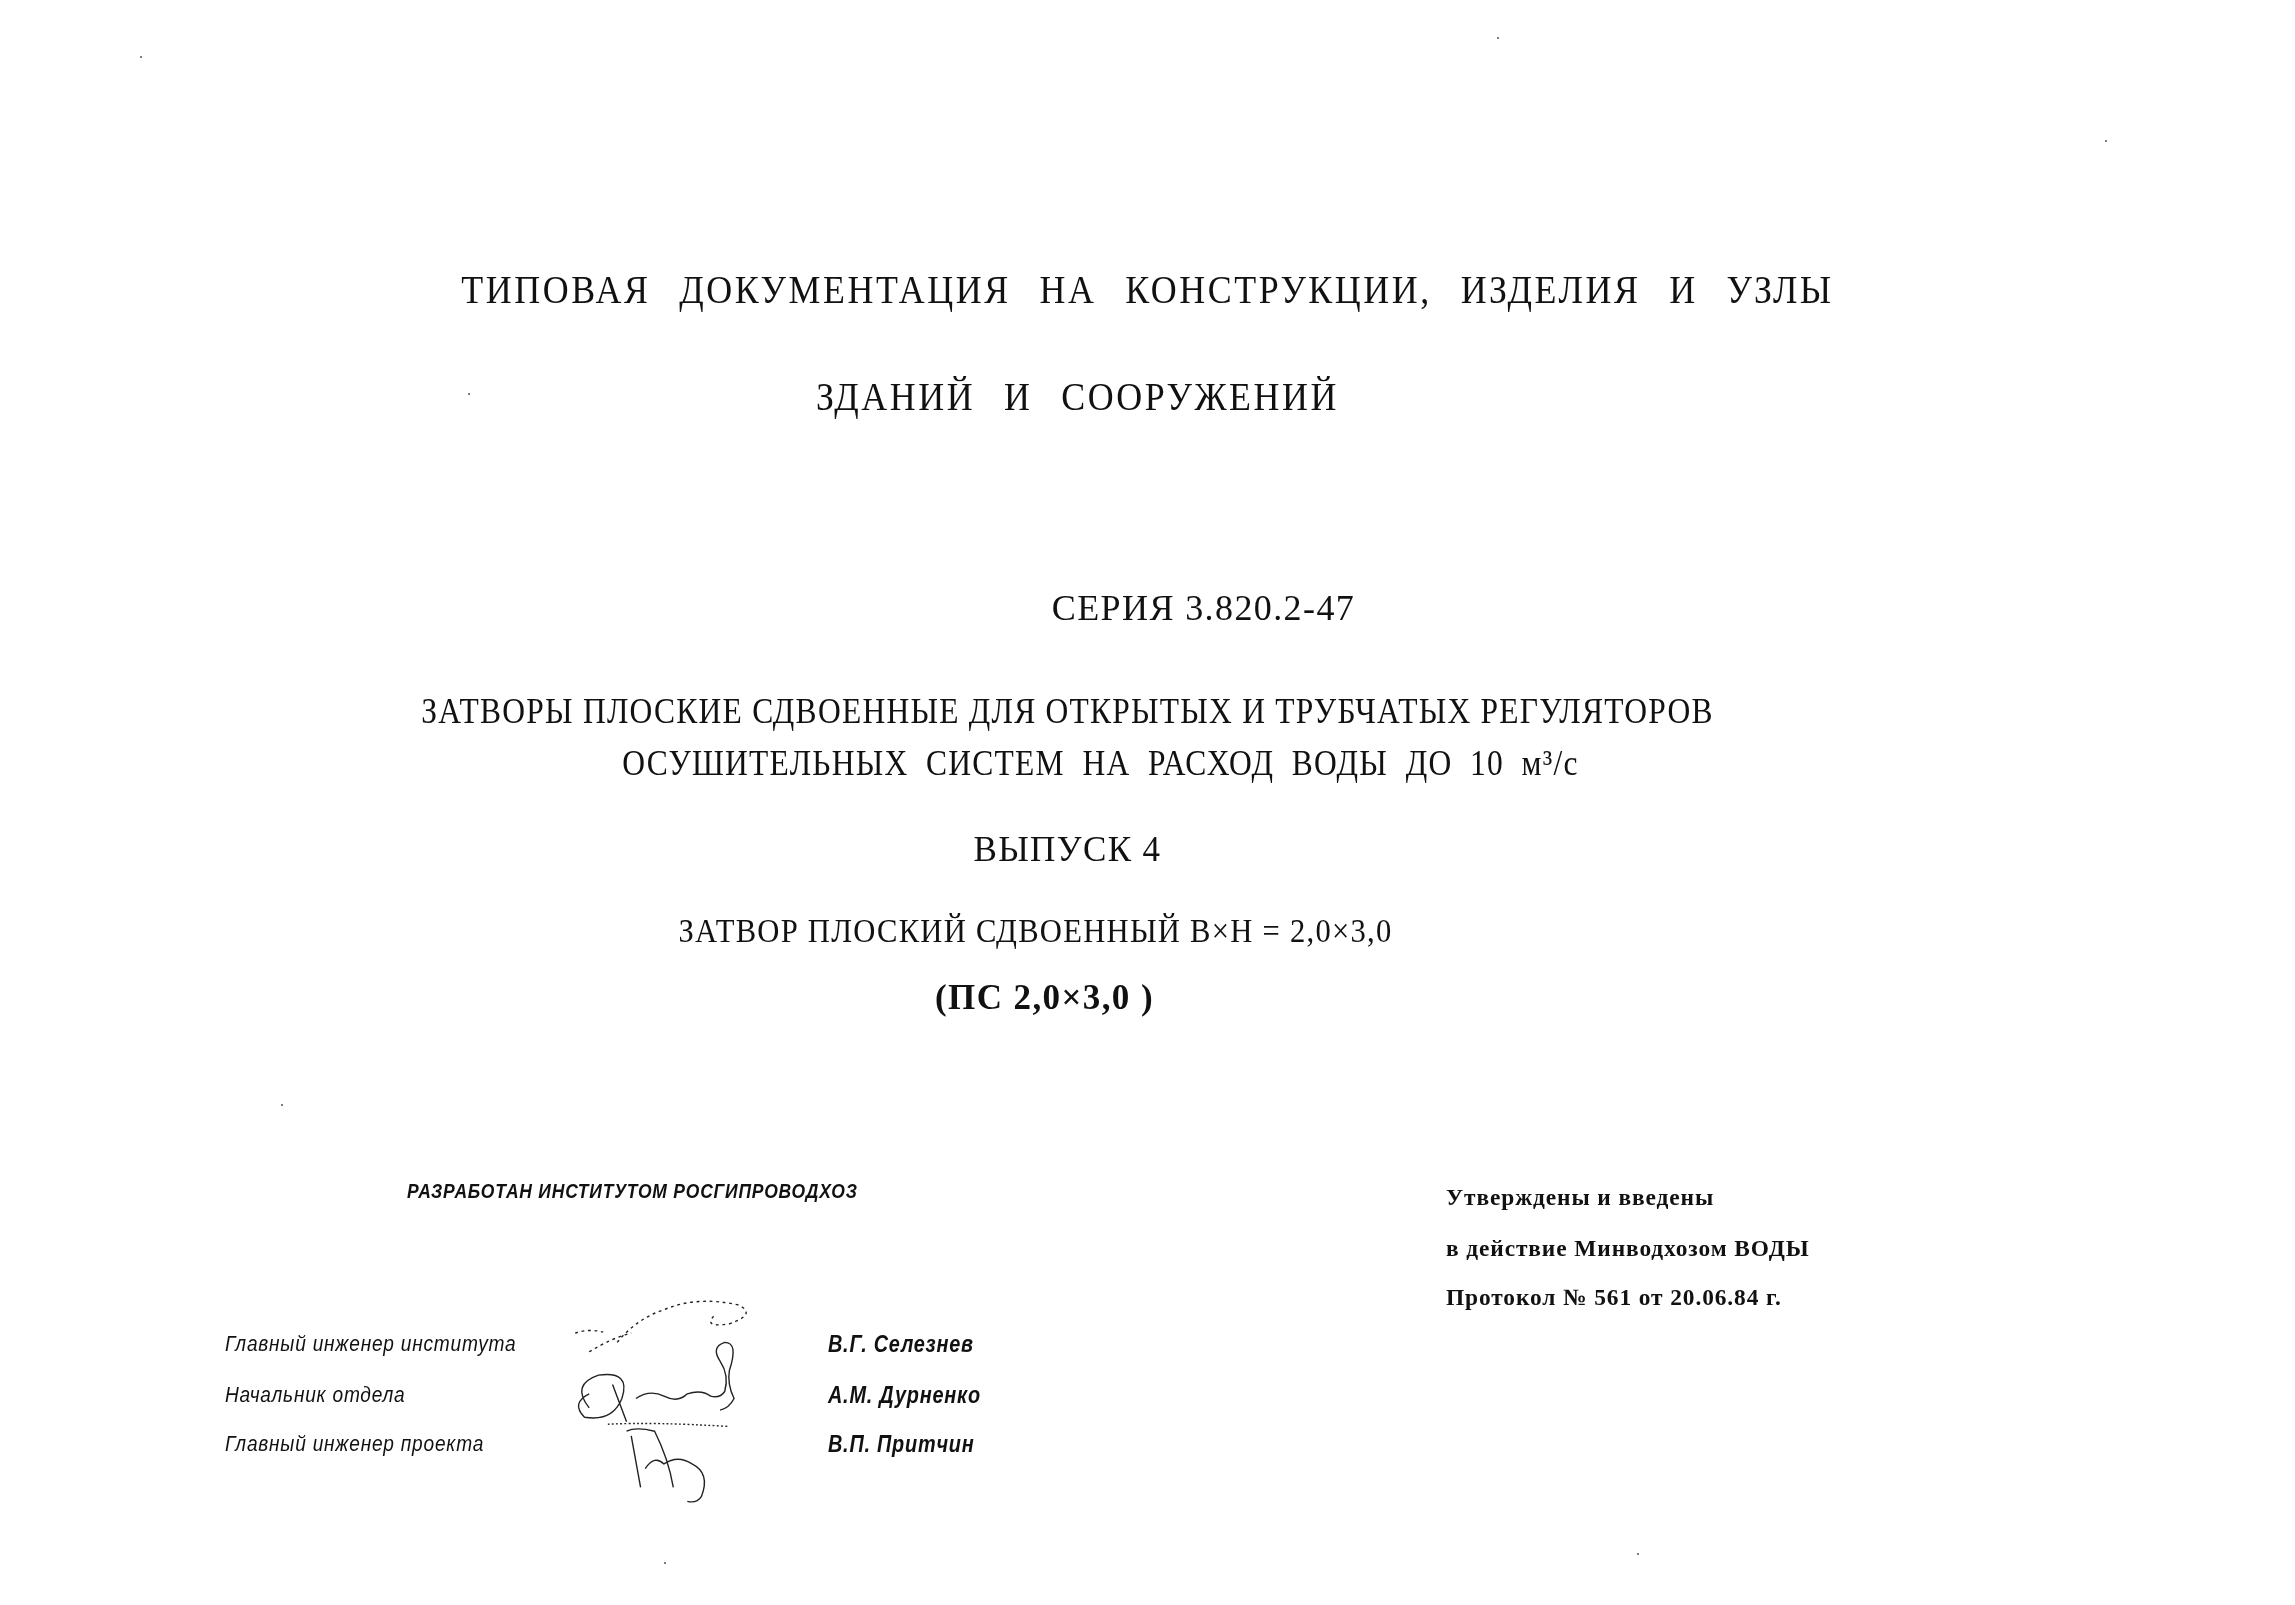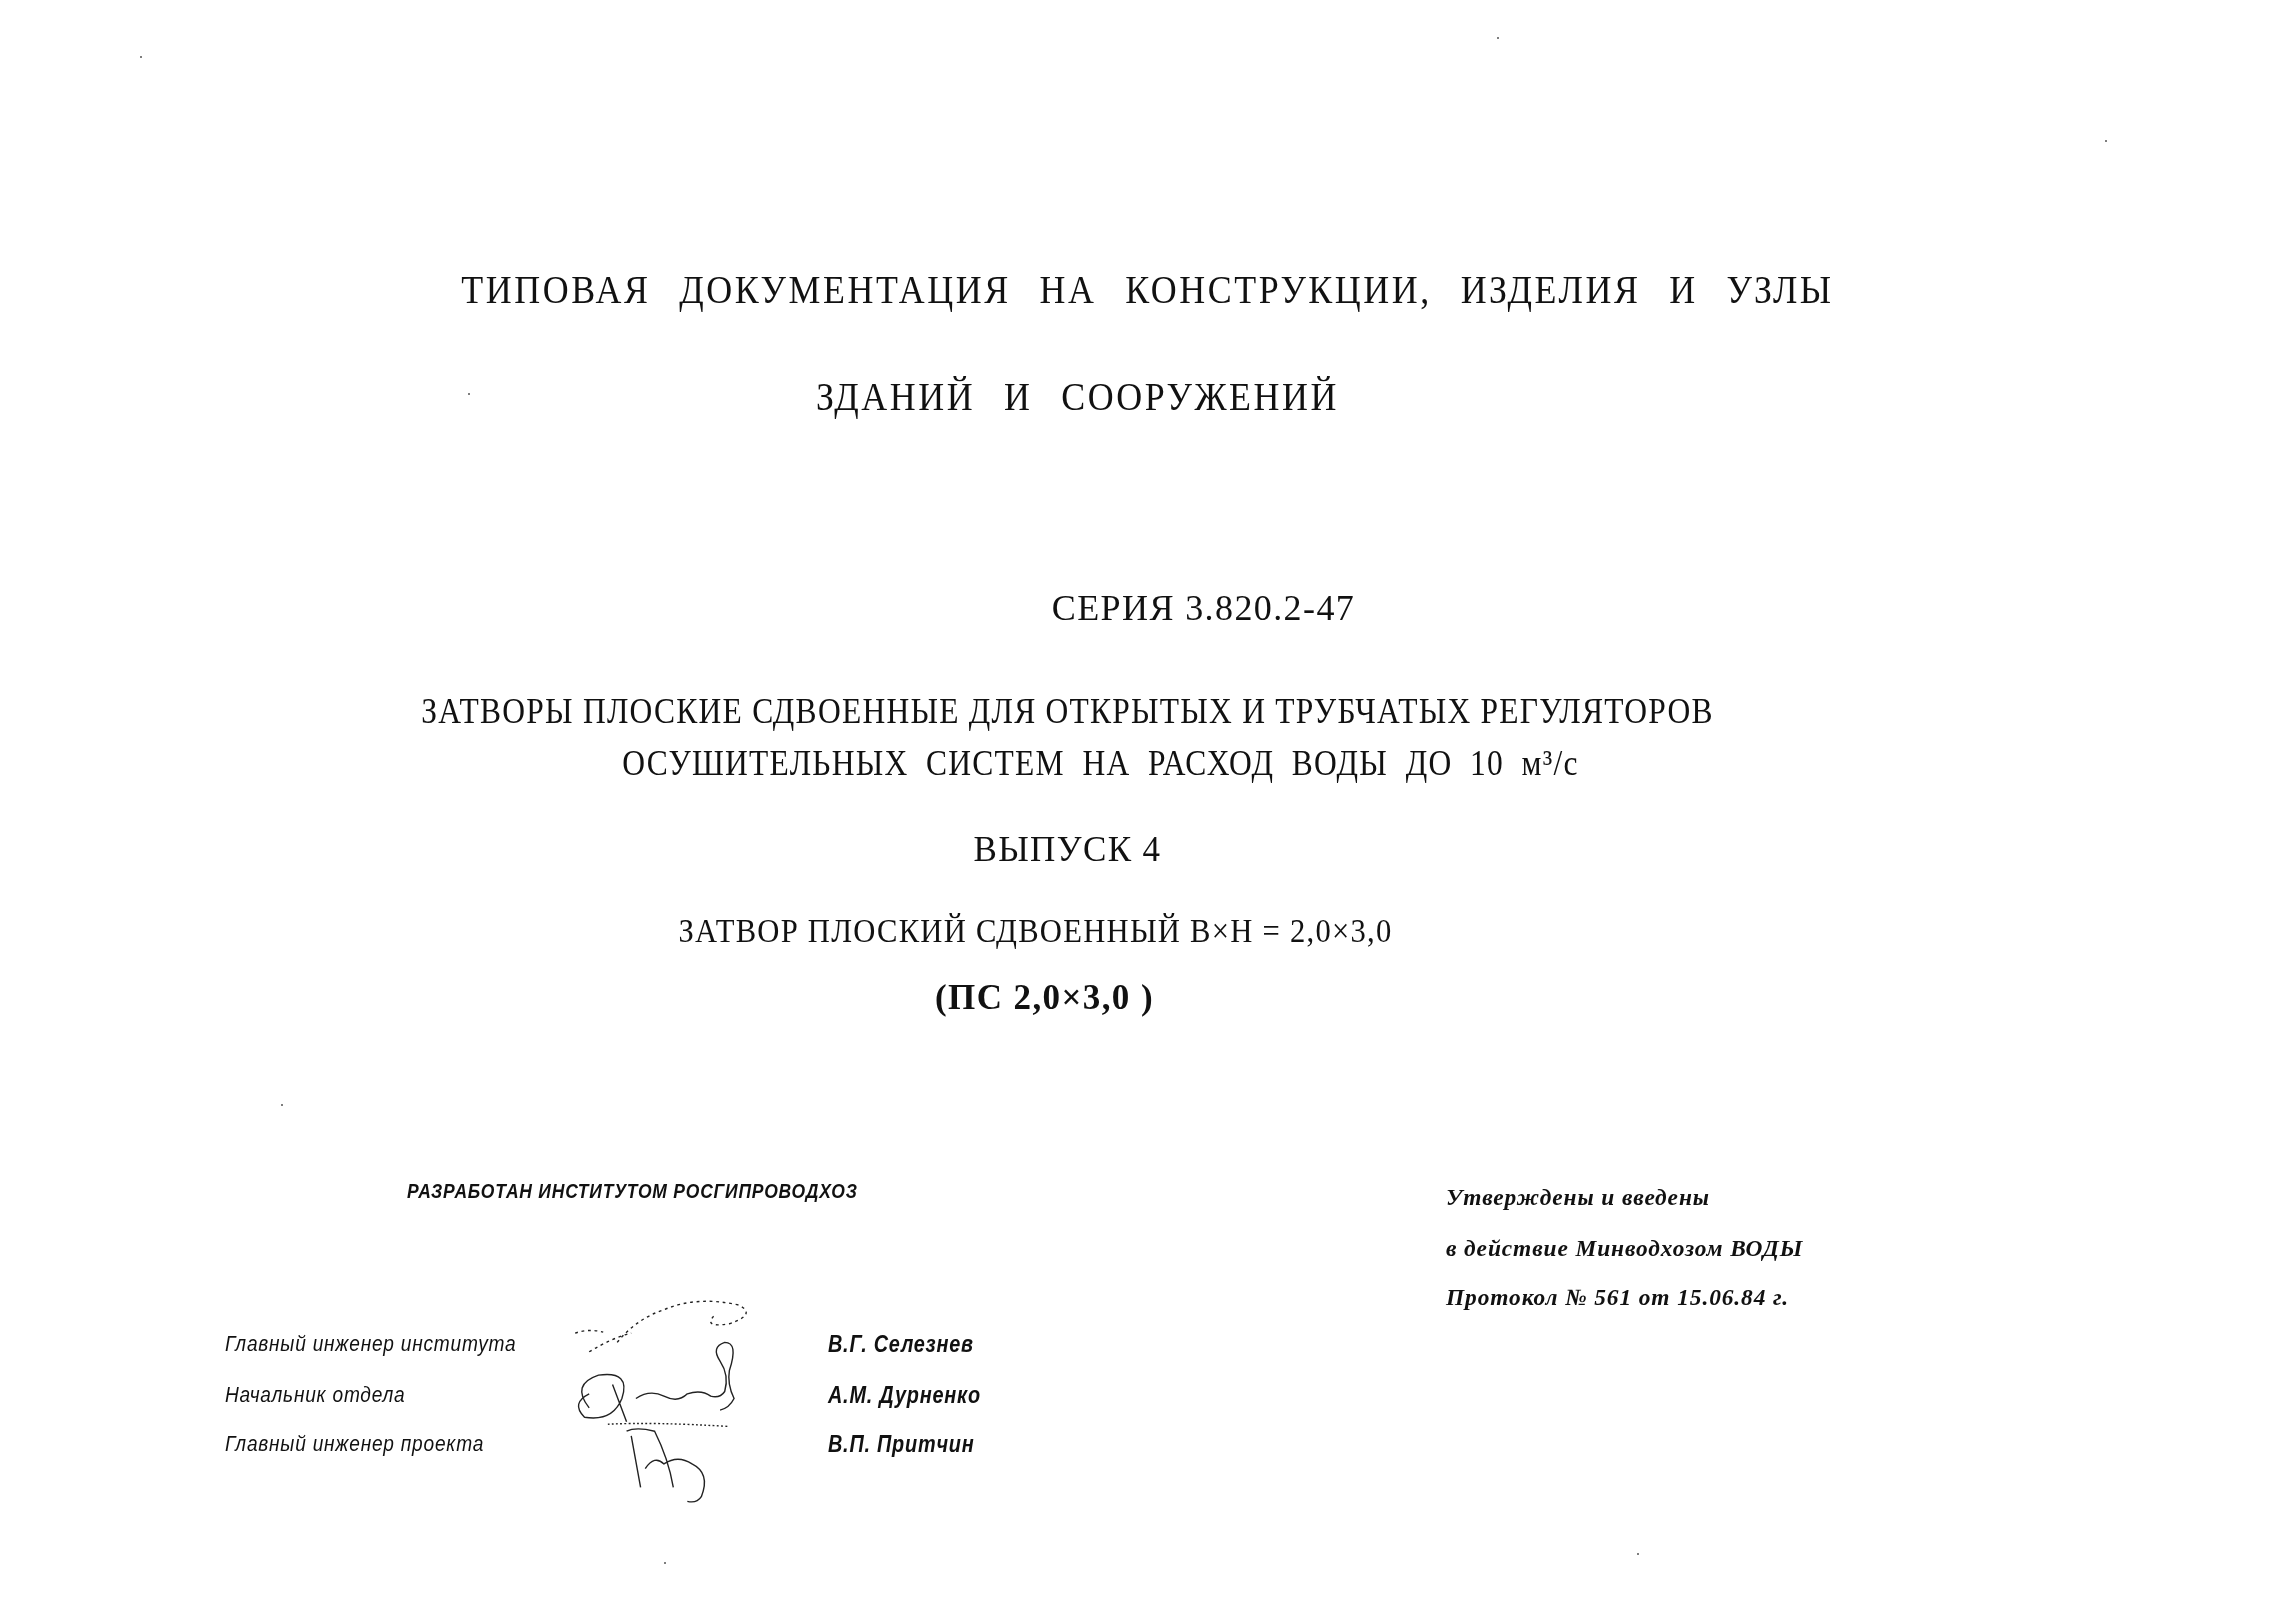--- a/index.html
+++ b/index.html
@@ -4,21 +4,21 @@
 <style>
   html, body { margin:0; padding:0; background:#ffffff; }
   body { width:2295px; height:1605px; position:relative; overflow:hidden; color:#111; }
   .abs { position:absolute; white-space:nowrap; }
   .serif { font-family: "Liberation Serif", "DejaVu Serif", serif; }
   .center { left:0; width:2295px; text-align:center; }
   .h1 { font-size:39px; letter-spacing:2.8px; transform:scaleX(0.92); transform-origin:center; }
   .word-gap { word-spacing:18.7px; }
   .sub { font-size:37px; letter-spacing:1.4px; }
   .italic-sm { font-family: "Liberation Sans", "DejaVu Sans", sans-serif; font-style:italic; font-size:20.6px; letter-spacing:0.9px; transform:scaleX(0.85); transform-origin:left; }
-  .italic-bold { font-family: "Liberation Serif", "DejaVu Serif", serif; font-style:italic; font-weight:bold; font-size:23.4px; letter-spacing:0.9px; }
+  .italic-bold { font-family: "Liberation Serif", "DejaVu Serif", serif; font-weight:bold; font-size:23.4px; letter-spacing:0.9px; }
   .sig { position:absolute; }
   .speck { position:absolute; width:1.9px; height:1.9px; background:#555; border-radius:50%; }
 </style>
 </head>
 <body>
 
 <div class="abs center serif h1 word-gap" style="top:267px;">ТИПОВАЯ  ДОКУМЕНТАЦИЯ  НА  КОНСТРУКЦИИ,  ИЗДЕЛИЯ  И  УЗЛЫ</div>
 <div class="abs center serif h1 word-gap" style="top:374px; left:-70px;">ЗДАНИЙ  И  СООРУЖЕНИЙ</div>
 
 <div class="abs center serif sub" style="top:587px; left:56px; font-size:36px;">СЕРИЯ 3.820.2-47</div>
@@ -45,21 +45,21 @@
     <path d="M140 300 Q160 290 200 300 Q230 360 240 420 M150 310 L170 420 M180 380 Q200 350 220 370 Q250 350 280 370 Q320 390 300 440 Q290 455 270 450"></path>
   </g>
 </svg>
 
 <div class="abs italic-sm" style="top:1331px; left:828px; font-size:23.4px; font-weight:bold;">В.Г. Селезнев</div>
 <div class="abs italic-sm" style="top:1382px; left:828px; font-size:23.4px; font-weight:bold;">А.М. Дурненко</div>
 <div class="abs italic-sm" style="top:1431px; left:828px; font-size:23.4px; font-weight:bold;">В.П. Притчин</div>
 
 <div class="abs italic-bold" style="top:1184px; left:1446px;">Утверждены и введены</div>
 <div class="abs italic-bold" style="top:1235px; left:1446px;">в действие Минводхозом ВОДЫ</div>
-<div class="abs italic-bold" style="top:1284px; left:1446px;">Протокол № 561 от 15.06.84 г.</div>
+<div class="abs italic-bold" style="top:1284px; left:1446px;">Протокол № 561 от 20.06.84 г.</div>
 
 <div class="speck" style="left:140px; top:56px;"></div>
 <div class="speck" style="left:1497px; top:37px;"></div>
 <div class="speck" style="left:2105px; top:140px;"></div>
 <div class="speck" style="left:468px; top:393px;"></div>
 <div class="speck" style="left:281px; top:1104px;"></div>
 <div class="speck" style="left:664px; top:1562px;"></div>
 <div class="speck" style="left:1637px; top:1553px;"></div>
 
 

